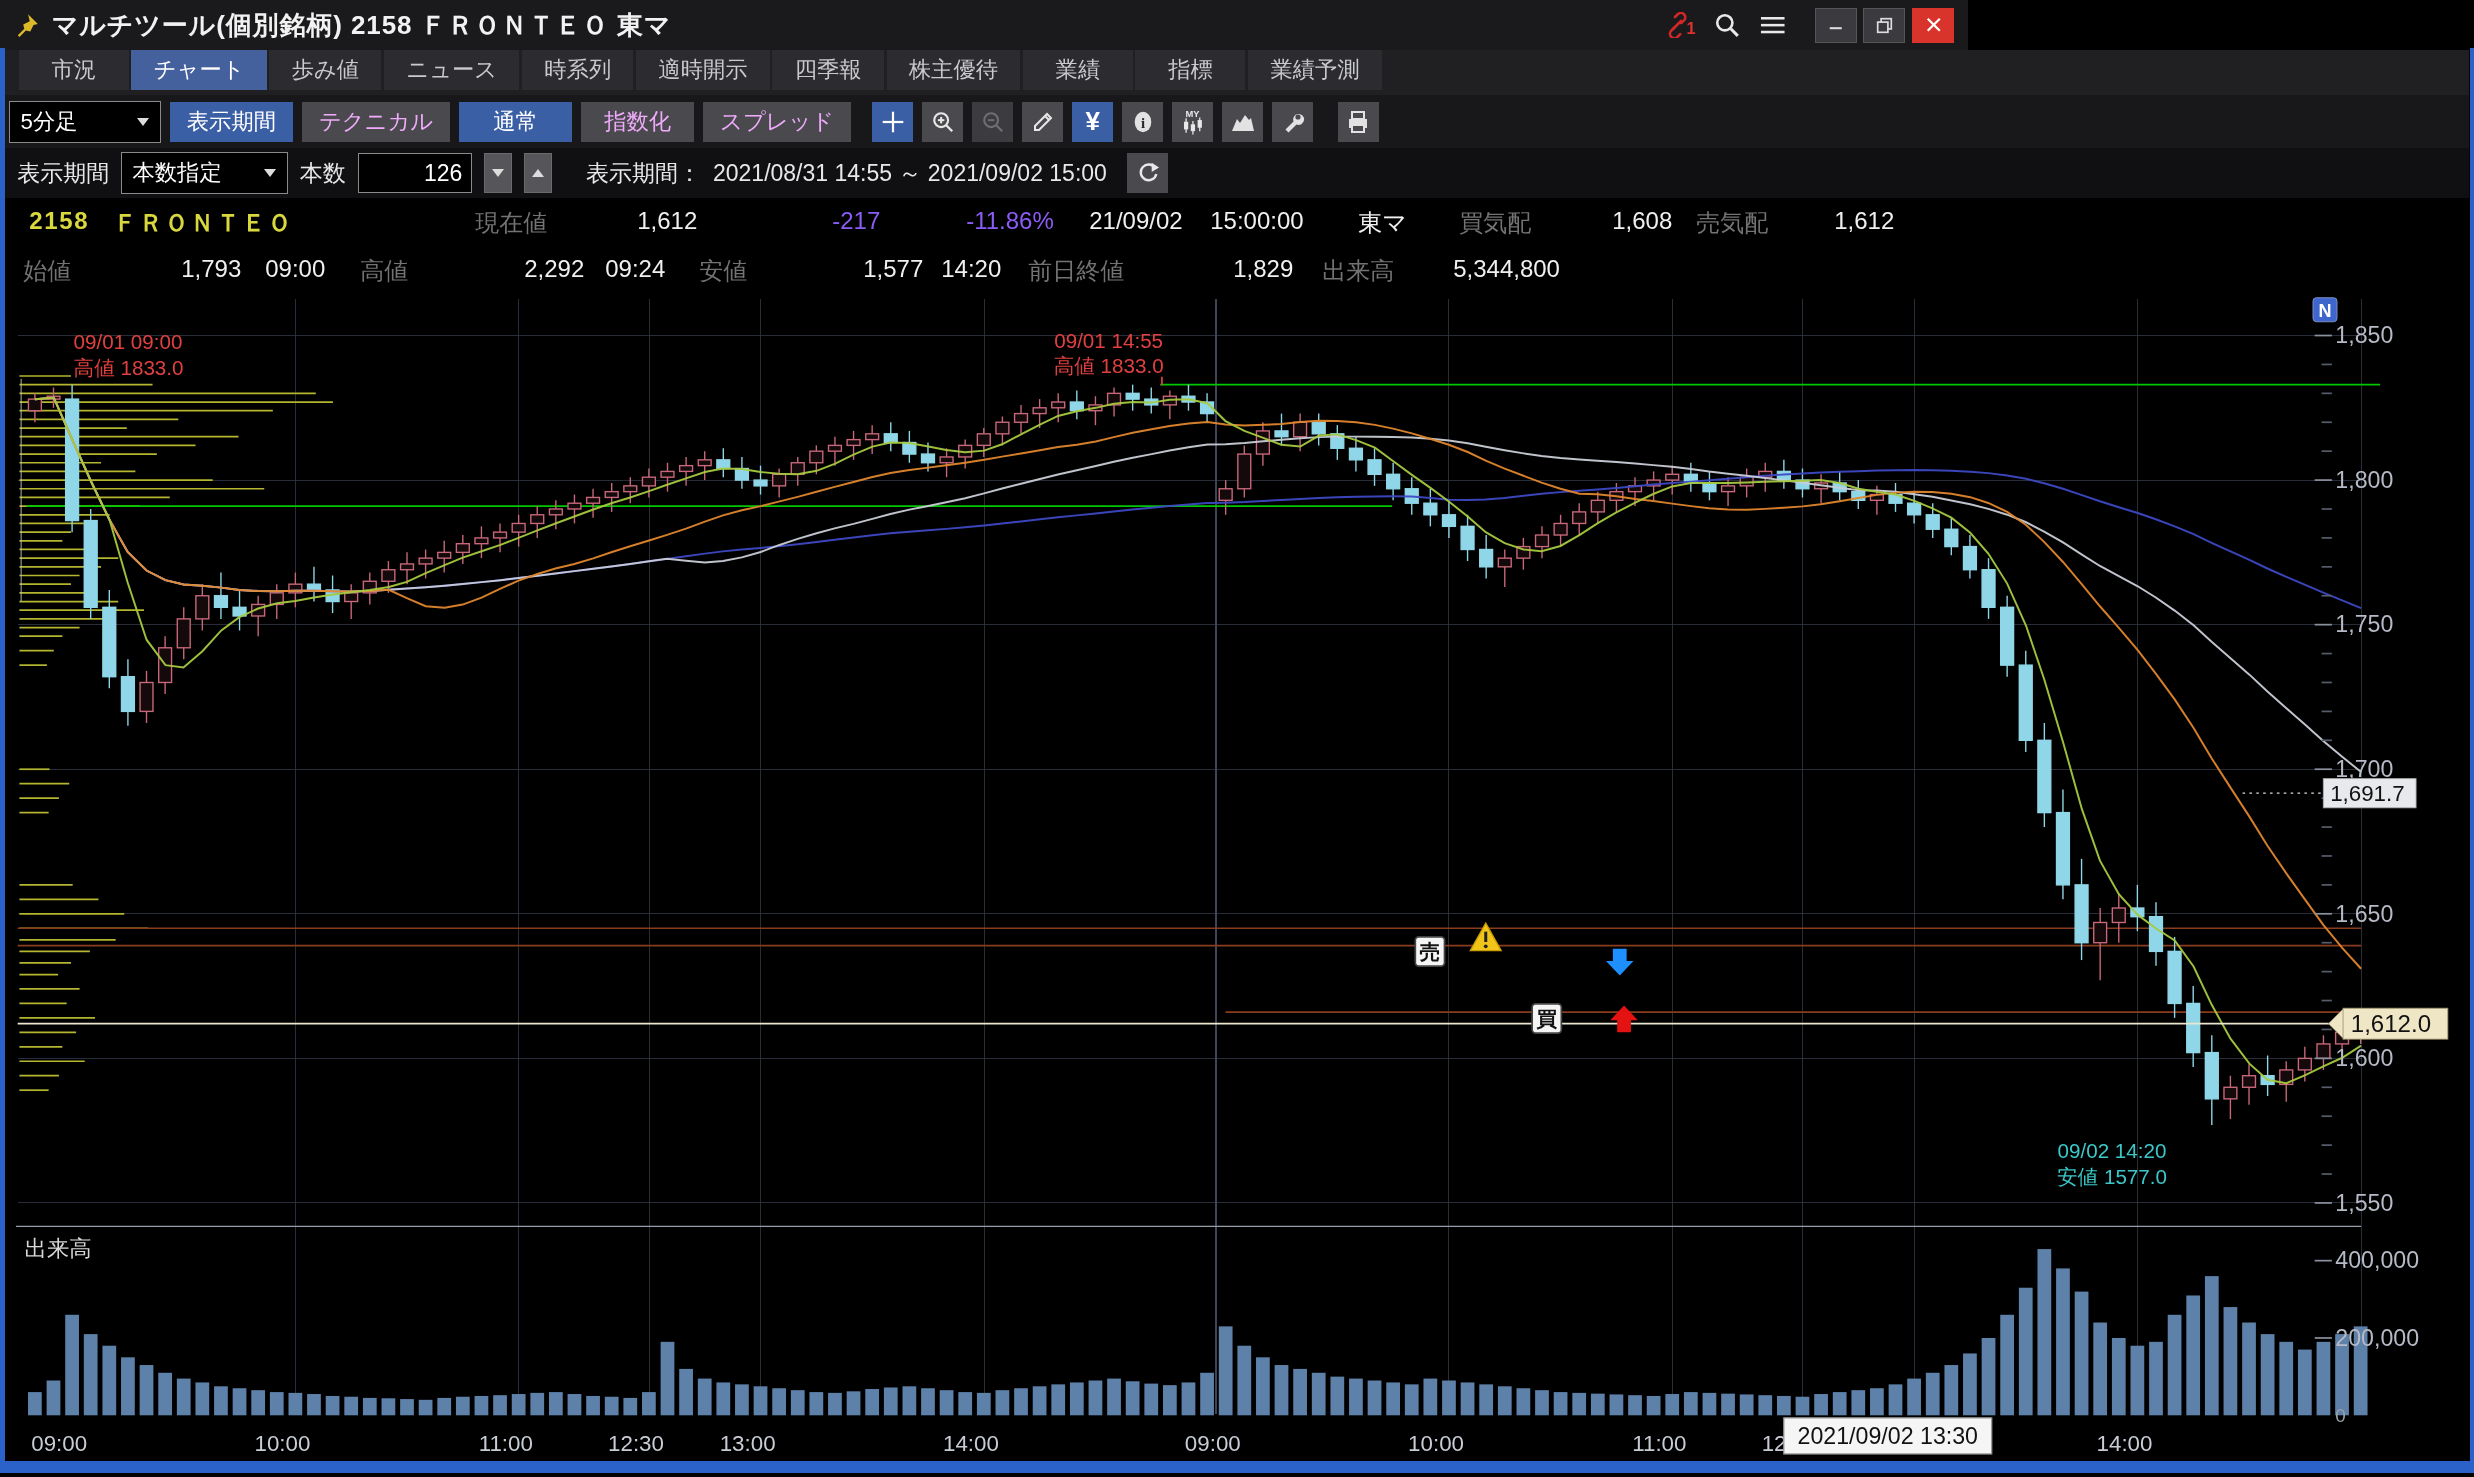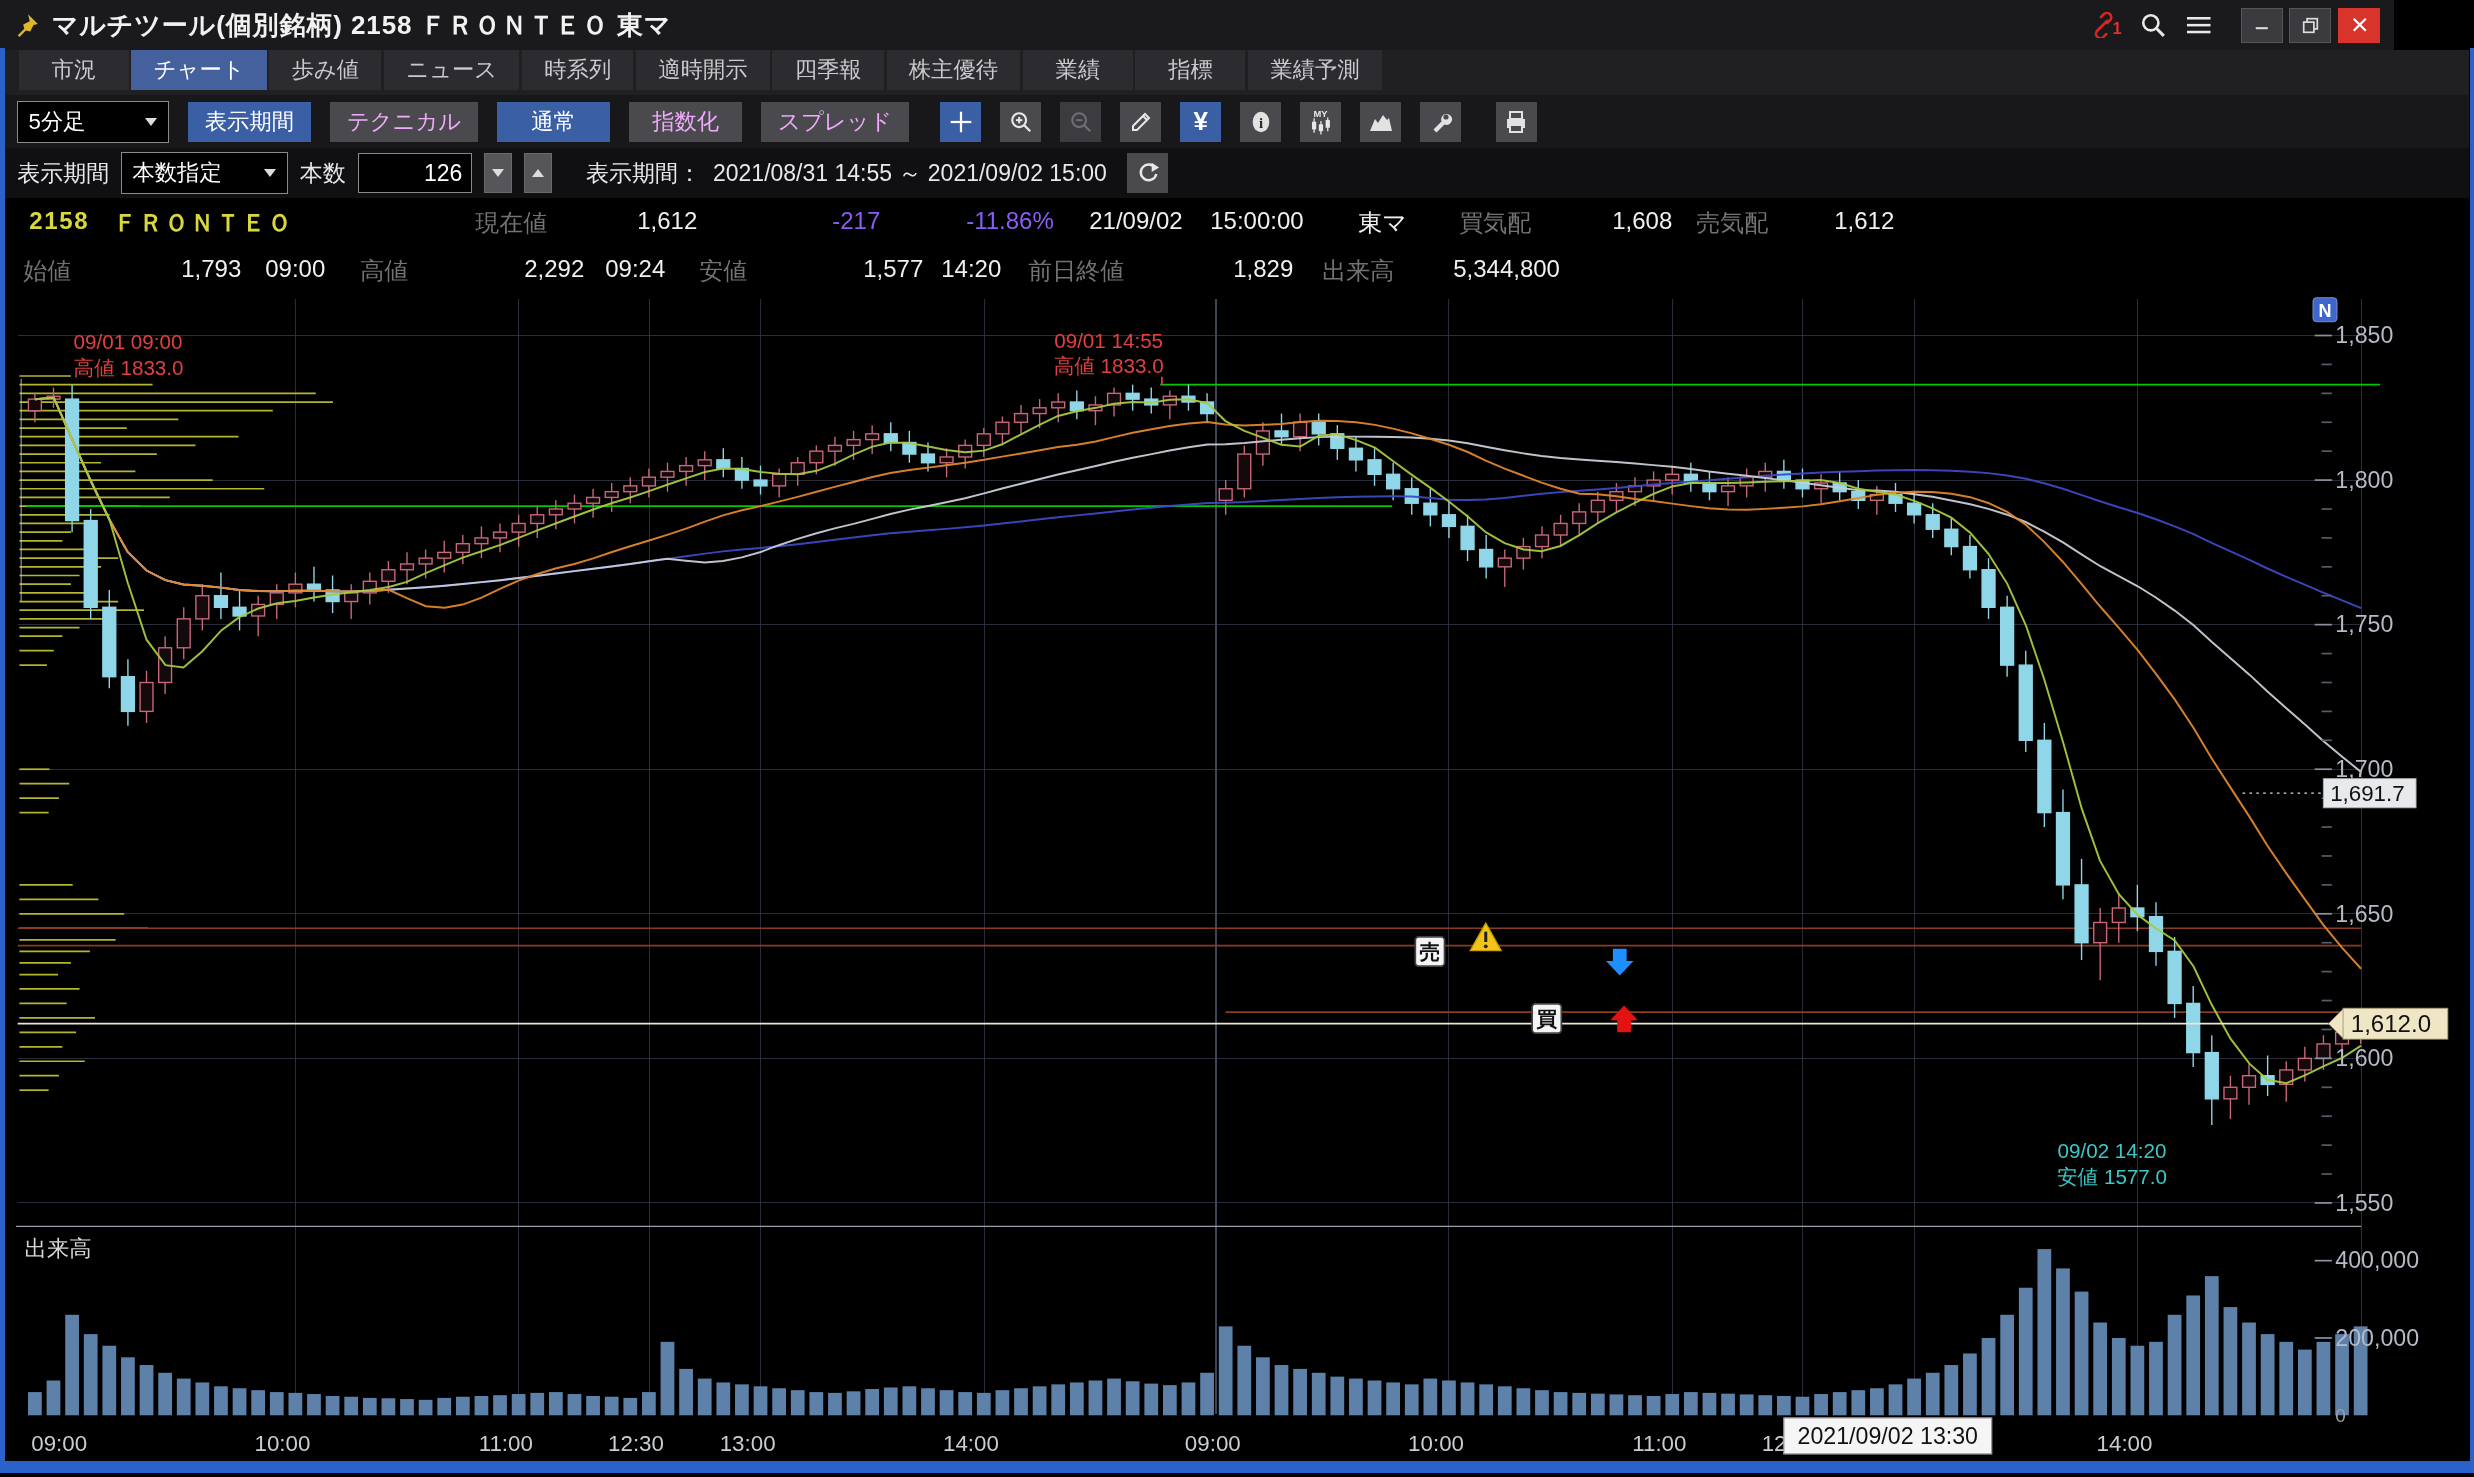--- a/index.html
+++ b/index.html
@@ -1,36 +1,36 @@
 <!DOCTYPE html>
 <html style="font-size:13.7px"><head>
 <meta charset="utf-8">
 <style>
   html,body{margin:0;padding:0;background:#000;}
   body{width:2475px;height:1478px;position:relative;overflow:hidden;
        font-family:"Liberation Sans",sans-serif;color:#e8e8e8;}
-  .titlebar{position:absolute;left:0;top:0;width:2394px;height:50px;background:#1a1a1d;
+  .titlebar{position:absolute;left:0;top:0;width:1968px;height:50px;background:#1a1a1d;
             display:flex;align-items:center;padding:0 13.7px;box-sizing:border-box;}
   .title-text{font-size:26px;font-weight:bold;color:#f2f2f2;margin-left:12px;letter-spacing:0.9px;}
   .tb-right{margin-left:auto;display:flex;align-items:center;gap:19px;}
   .winbtns{display:flex;gap:6.9px;margin-left:8.6px;}
   .winbtn{width:40px;height:33px;background:#3a3a3f;border:0.9px solid #555;
           display:flex;align-items:center;justify-content:center;}
   .winbtn.close{background:#d9342b;border-color:#d9342b;}
   .linkwrap{position:relative;display:flex;align-items:flex-end;}
   .linknum{color:#e03030;font-size:16.3px;font-weight:bold;margin-left:-3.4px;}
 
   .tabbar{position:absolute;left:5.2px;top:50px;width:2464px;height:45px;background:#202023;
           display:flex;align-items:flex-start;padding-left:13.7px;gap:2.6px;box-sizing:border-box;}
   .tab{height:40px;min-width:110px;padding:0 22.3px;background:#2c2c30;color:#c9cacd;
        font-size:22.3px;display:flex;align-items:center;justify-content:center;box-sizing:border-box;}
   .tab.active{background:#44619e;color:#fff;}
 
   .toolbar{position:absolute;left:5.2px;top:95px;width:2464px;height:53px;background:#18181b;
-           display:flex;align-items:center;padding-left:12px;gap:19px;box-sizing:border-box;}
+           display:flex;align-items:center;padding-left:4px;gap:9px;box-sizing:border-box;}
   .select{background:#000;border:1.7px solid #8a8a8a;height:40px;display:flex;align-items:center;
           padding:0 10.3px;font-size:22.3px;color:#fff;gap:12px;}
   .caret{width:0;height:0;border-left:6.9px solid transparent;border-right:6.9px solid transparent;
          border-top:8.6px solid #ddd;margin-left:auto;}
   .btn{height:40px;padding:0 17px;background:#4a4a4e;color:#f0abfc;font-size:22.3px;
        display:flex;align-items:center;justify-content:center;}
   .btn.blue{background:#3b5fa4;color:#fff;}
   .iconbtn{width:41px;height:40px;background:#4a4a4e;display:flex;align-items:center;justify-content:center;}
   .iconbtn.blue{background:#3b5fa4;}
   .iconbtn.disabled{background:#3c3c40;}

